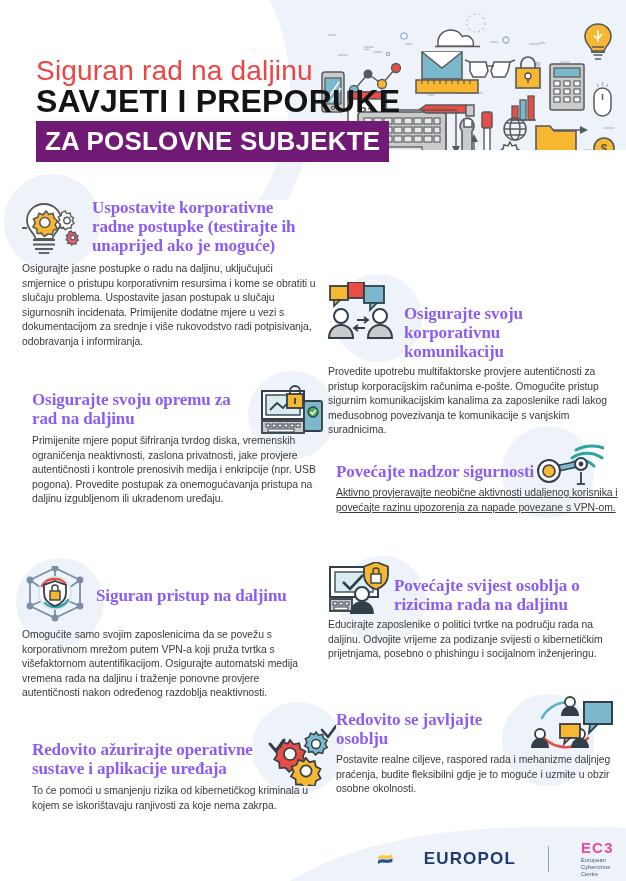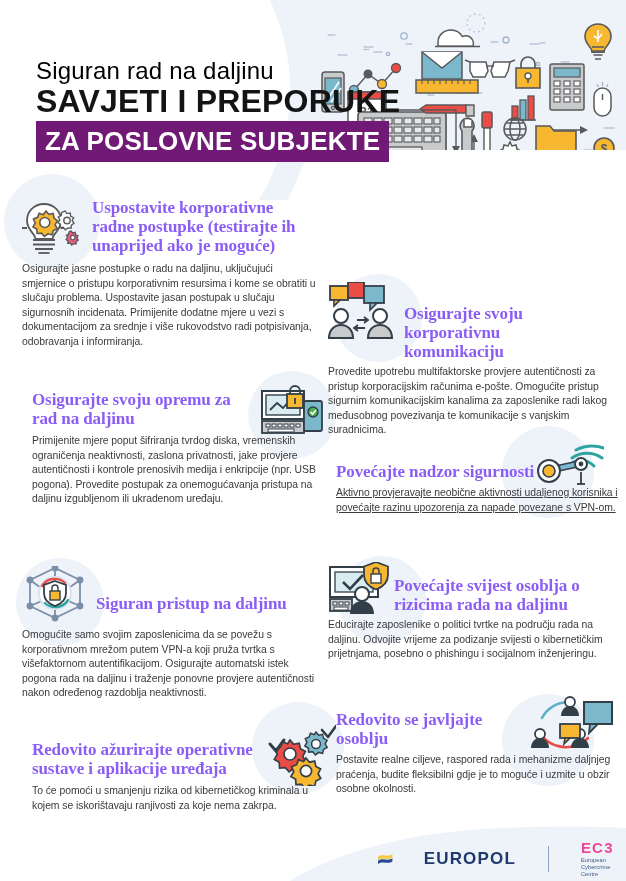--- a/index.html
+++ b/index.html
@@ -16,21 +16,21 @@
   .header{position:absolute;left:0;top:0;width:626px;height:200px;overflow:hidden;}
   .header-bg{position:absolute;inset:0;background:#eef3fa;}
   .header-white{
     position:absolute;left:-130px;top:-120px;width:420px;height:420px;
     background:#ffffff;border-radius:50%;
   }
   .hero-art{position:absolute;left:316px;top:0;width:310px;height:200px;}
 
   .title-wrap{position:absolute;left:36px;top:58px;z-index:8;}
   .t1{
-    font-size:24px;color:#000000;font-weight:400;letter-spacing:.2px;
+    font-size:28px;color:#ef4444;font-weight:400;letter-spacing:.2px;
     line-height:26px;white-space:nowrap;
   }
   .t2{
     font-size:32px;color:#141414;font-weight:bold;line-height:30px;
     letter-spacing:.2px;margin-top:2px;white-space:nowrap;
   }
   .t3{
     display:inline-block;background:#701a75;color:#ffffff;font-weight:bold;
     font-size:26px;line-height:30px;padding:5px 9px 6px 9px;margin-top:5px;
     letter-spacing:.2px;white-space:nowrap;
@@ -405,23 +405,23 @@
             <circle cx="33" cy="52" r="3.4"></circle>
             <circle cx="58" cy="40" r="3.4"></circle>
         </g>
         <circle cx="33" cy="27" r="16" fill="#ffffff" stroke="#d8e3f0" stroke-width="2"></circle>
         <path d="M20 20a15 15 0 0 1 23-3" fill="none" stroke="#ea4c46" stroke-width="2.4" stroke-linecap="round"></path>
         <path d="M46 34a15 15 0 0 1-23 3" fill="none" stroke="#2fa3a0" stroke-width="2.4" stroke-linecap="round"></path>
         <path d="M33 15l11 4v8c0 6.5-5 11-11 13-6-2-11-6.5-11-13v-8z" fill="#ffffff" stroke="#333f48" stroke-width="1.8"></path>
         <rect x="28" y="25" width="10" height="9" fill="#f7b731" stroke="#333f48" stroke-width="1.4"></rect>
         <path d="M30 25v-3a3 3 0 0 1 6 0v3" fill="none" stroke="#333f48" stroke-width="1.4"></path>
       </svg>
-      <h3 style="margin-left:8px;margin-top:28px;width:208px;">Siguran pristup na daljinu</h3>
-    </div>
-    <p style="margin-top:4px;">Omogućite samo svojim zaposlenicima da se povežu s korporativnom mrežom putem VPN-a koji pruža tvrtka s višefaktornom autentifikacijom. Osigurajte automatski istek pogona rada na daljinu i traženje ponovne provjere autentičnosti nakon određenog razdoblja neaktivnosti.</p>
+      <h3 style="margin-left:8px;margin-top:20px;width:208px;">Siguran pristup na daljinu</h3>
+    </div>
+    <p style="margin-top:4px;">Omogućite samo svojim zaposlenicima da se povežu s korporativnom mrežom putem VPN-a koji pruža tvrtka s višefaktornom autentifikacijom. Osigurajte automatski medija vremena rada na daljinu i traženje ponovne provjere autentičnosti nakon određenog razdoblja neaktivnosti.</p>
   </div>
 
   <div class="sec" style="left:328px;top:562px;width:290px;">
     <div class="head">
       <svg class="icon-box" width="66" height="52" viewBox="0 0 66 52">
         <rect x="2" y="5" width="48" height="30" fill="#ffffff" stroke="#333f48" stroke-width="2"></rect>
         <rect x="7" y="10" width="38" height="20" fill="#d8ecf2" stroke="#333f48" stroke-width="1.3"></rect>
         <path d="M15 20l7 7 13-14" fill="none" stroke="#333f48" stroke-width="2.6"></path>
         <rect x="2" y="37" width="22" height="12" fill="#c9cacb" stroke="#333f48" stroke-width="1.8"></rect>
         <g stroke="#333f48" stroke-width="1" fill="#ffffff">

